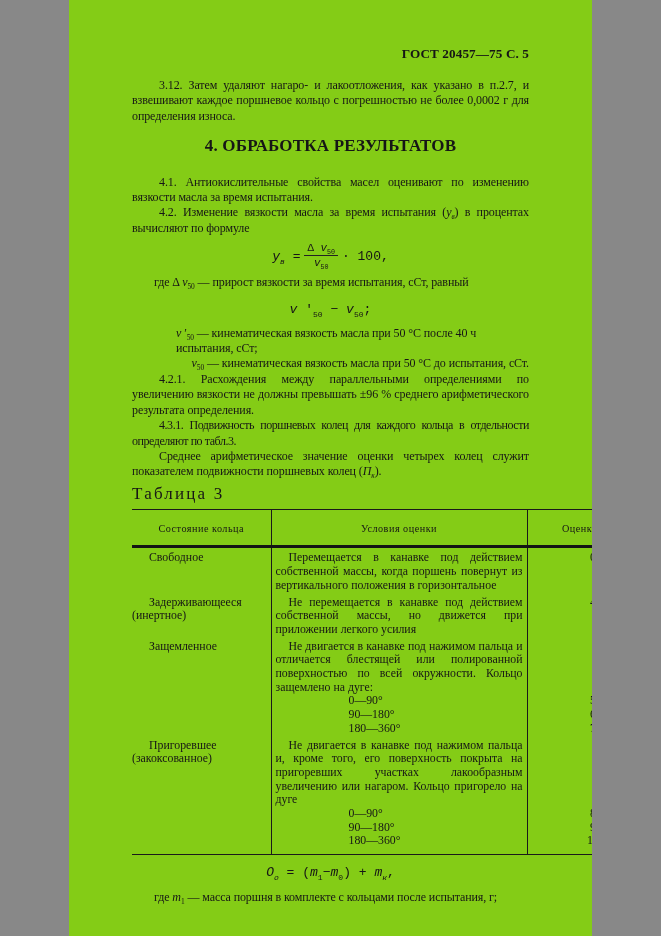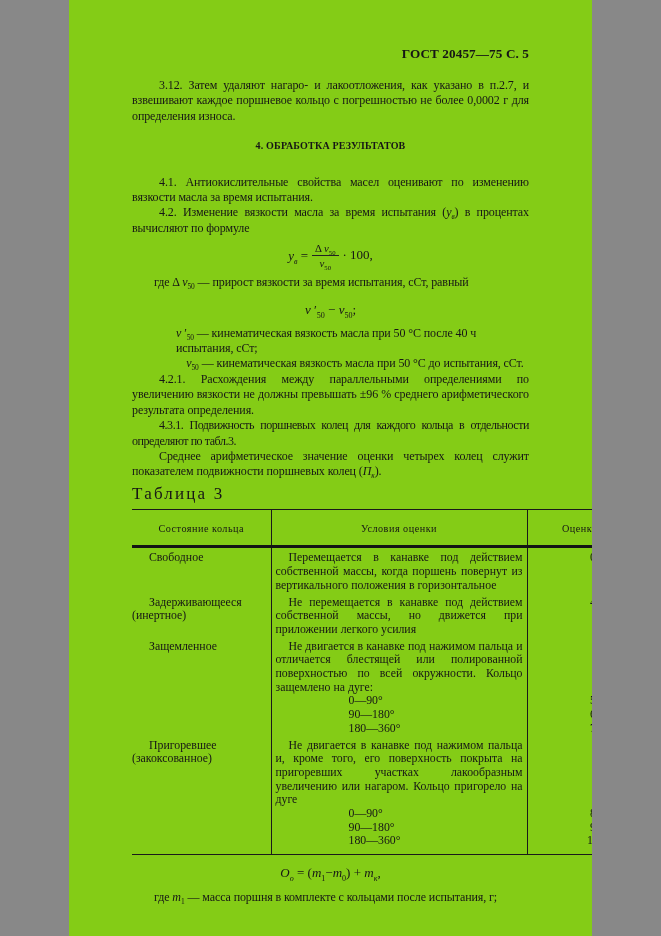--- a/index.html
+++ b/index.html
@@ -18,42 +18,42 @@
   p { margin:0; font-size:12px; line-height:15.4px; text-align:justify; letter-spacing:-0.1px; }
   p.ind { text-indent:27px; }
   p.fit { letter-spacing:-0.45px; }
 
   .doc-ref {
     text-align:right; font-weight:bold; font-size:13.2px; line-height:14px;
     letter-spacing:0.1px;
   }
   .p312 { margin-top:17px; }
   .sec-title {
-    text-align:center; font-weight:bold; font-size:10px;
+    text-align:center; font-weight:bold; font-size:17px;
     margin-top:14px; letter-spacing:0.2px; text-indent:0;
   }
   .p41 { margin-top:21px; }
 
-  .formula { text-align:center; font-size:13px; line-height:15px; margin:7px 0 5px; letter-spacing:0; }
+  .formula { text-align:center; font-size:13px; line-height:15px; margin:7px 0 5px; letter-spacing:0;font-family:Liberation Mono, monospace; }
   .formula-v { margin:11px 0 9px; }
   .formula-o { margin:10px 0 9px; }
   i { font-style:italic; }
   sub { font-size:0.62em; line-height:0; }
   sub.it { font-style:italic; }
 
   .frac {
     display:inline-block; vertical-align:middle; text-align:center;
     font-size:10.8px; line-height:12px; margin:0 4px; position:relative; top:-1px;
   }
   .frac .num { display:block; border-bottom:1px solid #222; padding:0 3px 1px; }
   .frac .den { display:block; padding-top:1px; }
 
   .where   { text-align:left; padding-left:22px; }
   .defline  { text-align:left; padding-left:44px; margin-top:8px; }
-  .defline2 { text-align:center; padding-left:49px; }
+  .defline2 { text-align:right; padding-left:49px; }
 
   .tbl-label {
     font-size:17px; letter-spacing:2.2px;
     margin:4px 1px 5px 0; text-indent:0;
   }
   table.t3 {
     width:535px; border-collapse:collapse; table-layout:fixed;
     font-size:11.8px; line-height:13.7px;
     border-bottom:1px solid #1a1a1a;
   }

